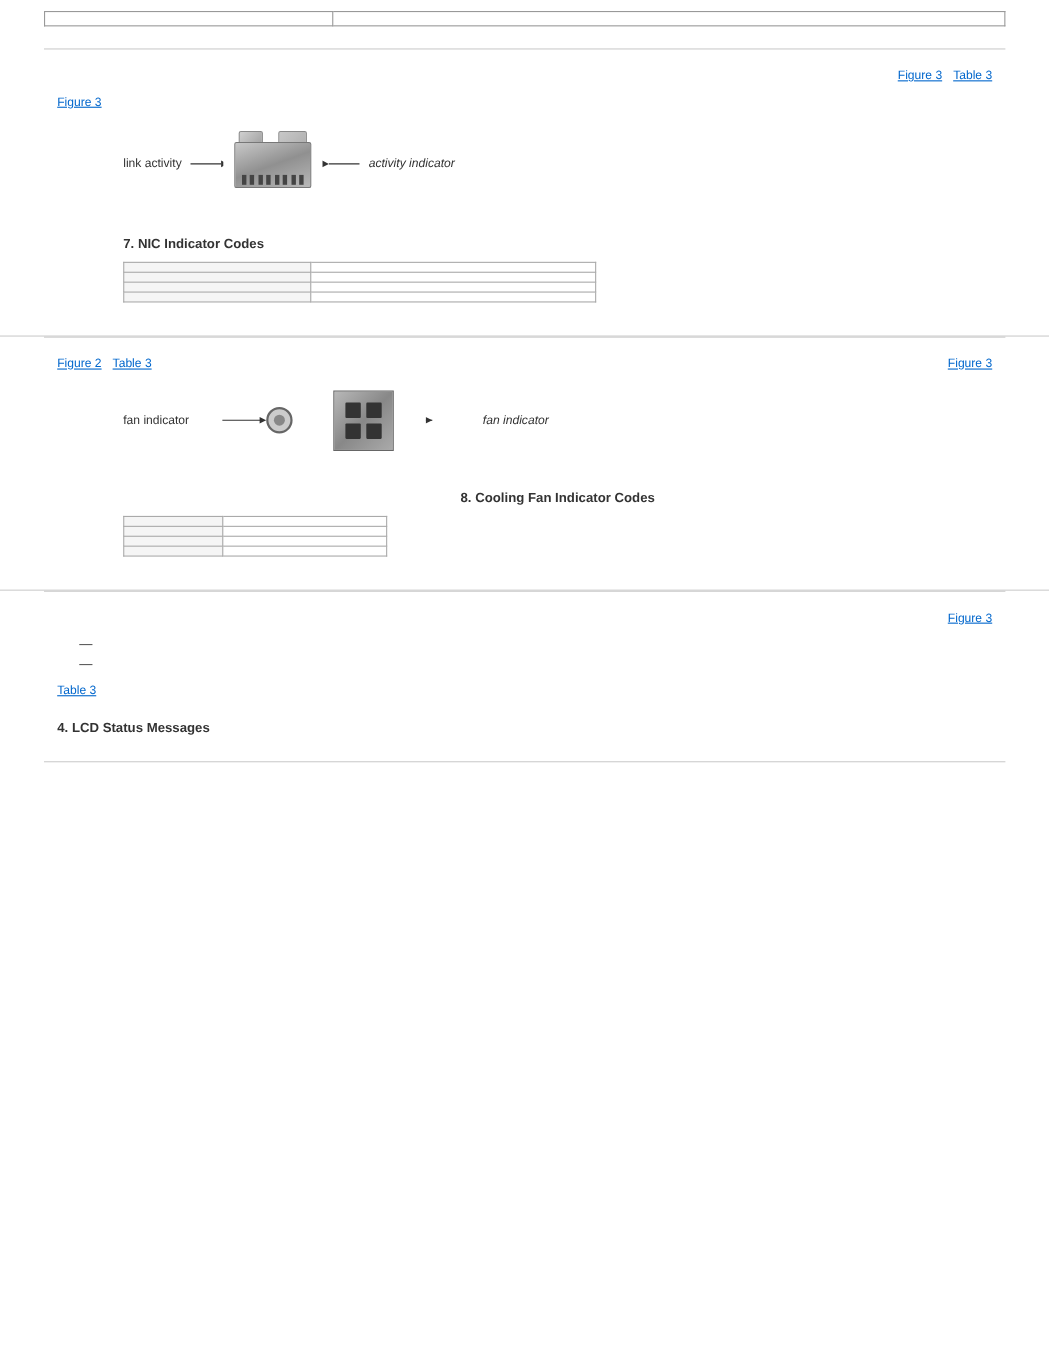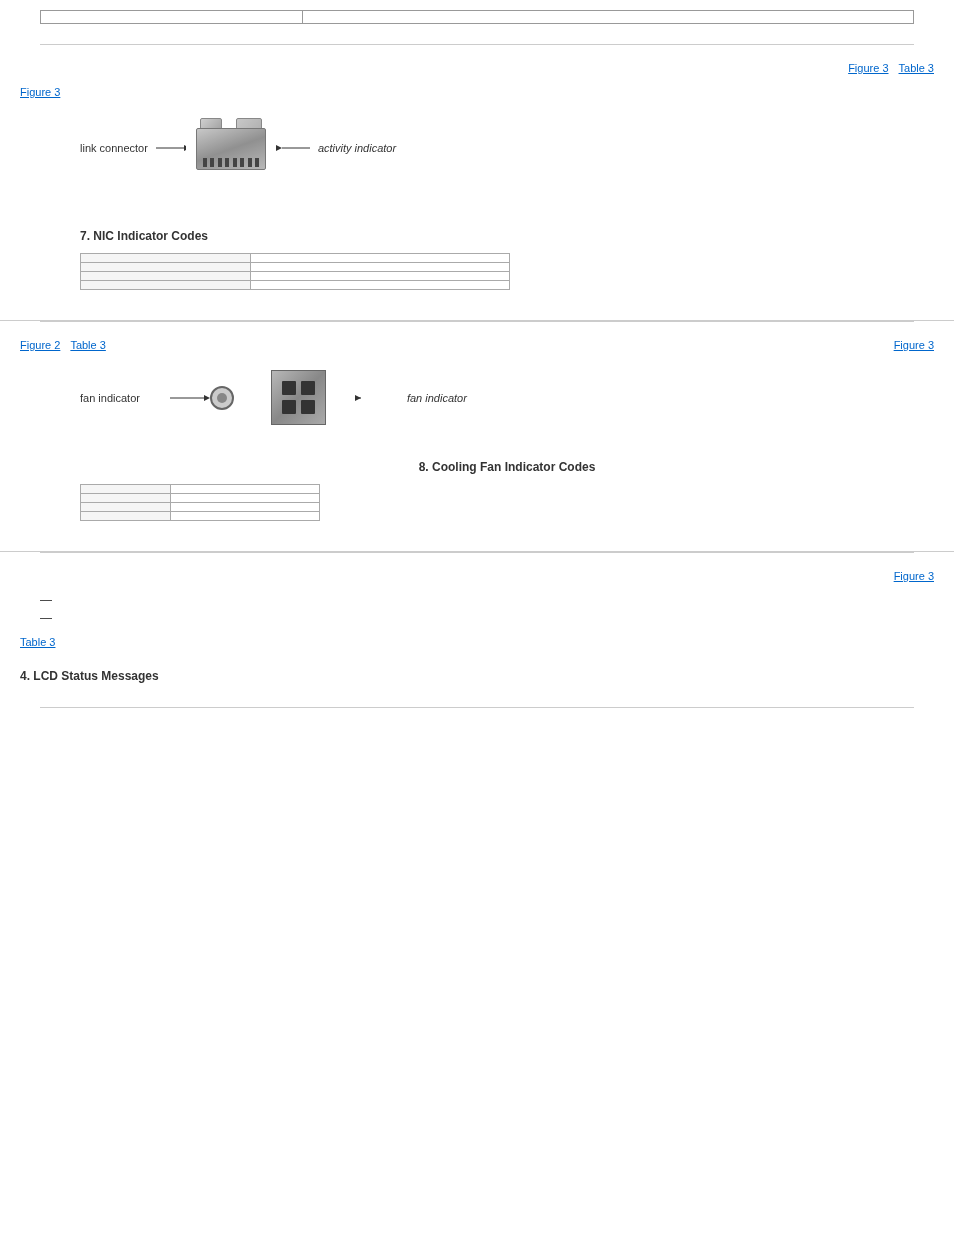--- a/index.html
+++ b/index.html
@@ -40,21 +40,21 @@
     }
 
     .divider-line {
       border: none;
       border-top: 1px solid #ccc;
       margin: 0 40px;
     }
 
     
     .section {
-      padding: 12px 20px;
+      padding: 12px 52px;
       position: relative;
     }
 
     .section-with-divider {
       border-bottom: 1px solid #ccc;
       margin-bottom: 0;
     }
 
     .nav-link {
       color: #0066cc;
@@ -188,21 +188,21 @@
       <a class="nav-link">Table 3</a>
     </div>
 
     
     <div class="section-body-text" style="margin-bottom:6px;">
       <a class="inline-link">Figure 3</a>
     </div>
 
     
     <div class="diagram-wrapper" style="margin-left:60px; margin-top:10px;">
-      <span class="diag-label-left">link connector</span>
+      <span class="diag-label-left">link activity</span>
 
       <svg width="30" height="20">
         <line x1="0" y1="10" x2="28" y2="10" stroke="#333" stroke-width="1"></line>
         <polygon points="28,7 34,10 28,13" fill="#333"></polygon>
       </svg>
 
       <div style="position:relative; width:70px; height:60px; margin:0 10px;">
 
         <div style="position:absolute; top:0; left:4px; width:22px; height:14px; background:linear-gradient(135deg,#d0d0d0,#a0a0a0); border:1px solid #888; border-radius:2px;"></div>
 
@@ -224,21 +224,21 @@
       </div>
 
       <svg width="34" height="20">
         <line x1="6" y1="10" x2="34" y2="10" stroke="#333" stroke-width="1"></line>
         <polygon points="0,7 6,10 0,13" fill="#333"></polygon>
       </svg>
       <span class="diag-label-right">activity indicator</span>
     </div>
 
     
-    <div style="margin-top:36px; margin-left:60px;">
+    <div style="margin-top:20px; margin-left:60px;">
       <div class="section-heading">7. NIC Indicator Codes</div>
       <table class="data-table nic-table">
         <tbody>
           <tr>
             <td></td>
             <td></td>
           </tr>
           <tr>
             <td></td>
             <td></td>

